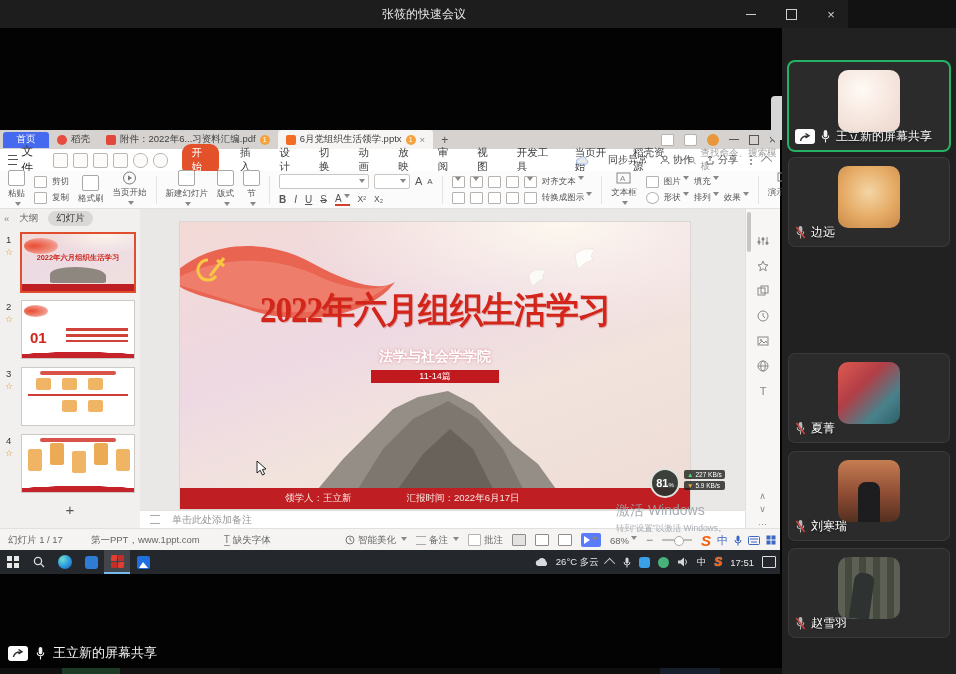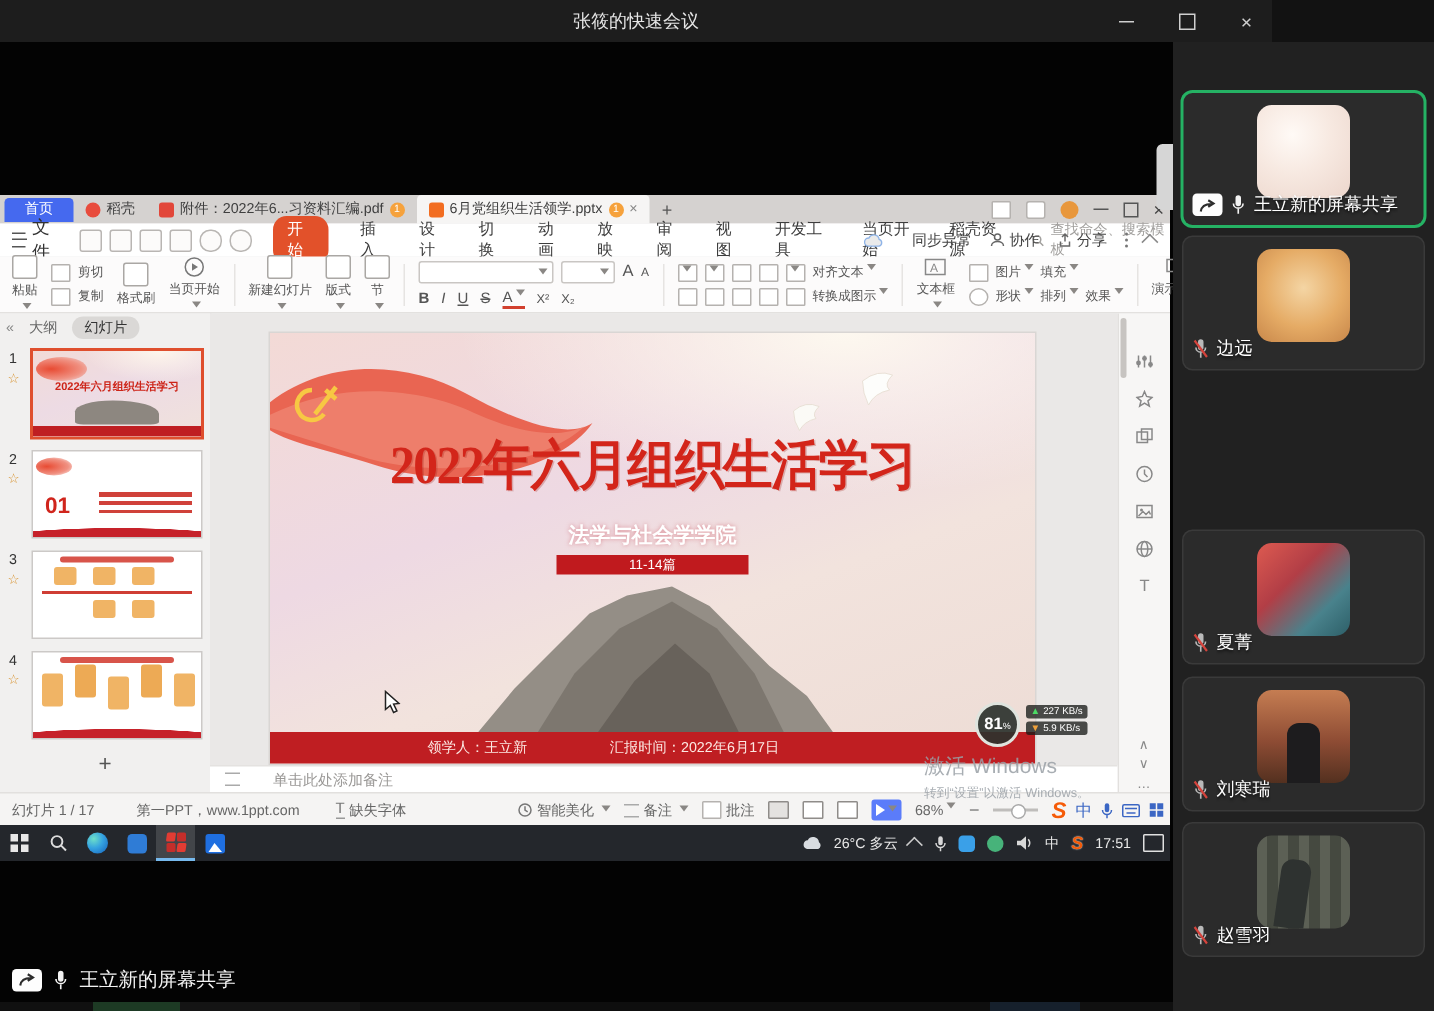--- a/index.html
+++ b/index.html
@@ -113,21 +113,21 @@
           text-shadow:0 0 3px rgba(214,120,130,.8)}
   .sl-tag{position:absolute;left:191px;top:148px;width:128px;height:13px;background:#c01a1e;color:#fff;
           font-size:9px;line-height:13px;text-align:center}
   .sl-redbar{position:absolute;left:0;bottom:0;width:510px;height:21px;background:#bf1e22;display:flex;align-items:center;
              padding-left:105px;gap:55px;box-sizing:border-box;color:#fce8e2;font-size:9.5px}
   .rcol-tools{position:absolute;left:745px;top:79px;width:35px;height:319px;background:#f7f6f5;border-left:1px solid #e2e0de;
               display:flex;flex-direction:column;align-items:center;gap:13px;padding-top:26px;box-sizing:border-box;color:#777}
   .rscroll{position:absolute;left:747px;top:82px;width:4px;height:40px;border-radius:2px;background:#c7c4c1}
   .rc-bottom{position:absolute;left:745px;top:360px;width:35px;text-align:center;color:#888;font-size:9px;line-height:13px}
   .notesbar{position:absolute;left:140px;top:380px;width:605px;height:18px;background:#fff;border-top:1px solid #e4e2e0;
-            display:flex;align-items:center;gap:22px;padding-left:10px;box-sizing:border-box;color:#9a9896;font-size:10px}
+            display:flex;align-items:center;gap:12px;padding-left:10px;box-sizing:border-box;color:#9a9896;font-size:10px}
   .nlines{width:10px;height:7px;border-top:1.5px solid #aaa;border-bottom:1.5px solid #aaa}
   .statusbar{position:absolute;left:0;top:398px;width:780px;height:22px;background:#f5f4f3;border-top:1px solid #e2e0de;
              display:flex;font-size:9.5px;color:#666}
   .st-left{display:flex;align-items:center;gap:0;white-space:nowrap}
   .st-right{position:absolute;right:0;top:0;height:22px;display:flex;align-items:center;gap:9px;padding-right:4px}
   .viewic{width:12px;height:10px;border:1px solid #8f8c89;border-radius:1px;background:#fff;flex:none}
   .playbtn{width:20px;height:14px;background:#5b7cfa;border-radius:2px;display:flex;align-items:center;justify-content:center;flex:none}
   .playtri{width:0;height:0;border-left:6px solid #fff;border-top:4px solid transparent;border-bottom:4px solid transparent}
   .slider{width:30px;height:2px;background:#bfbdbb;position:relative;flex:none}
   .slider i{position:absolute;left:12px;top:-3px;width:8px;height:8px;border-radius:50%;background:#fff;border:1px solid #aaa}

